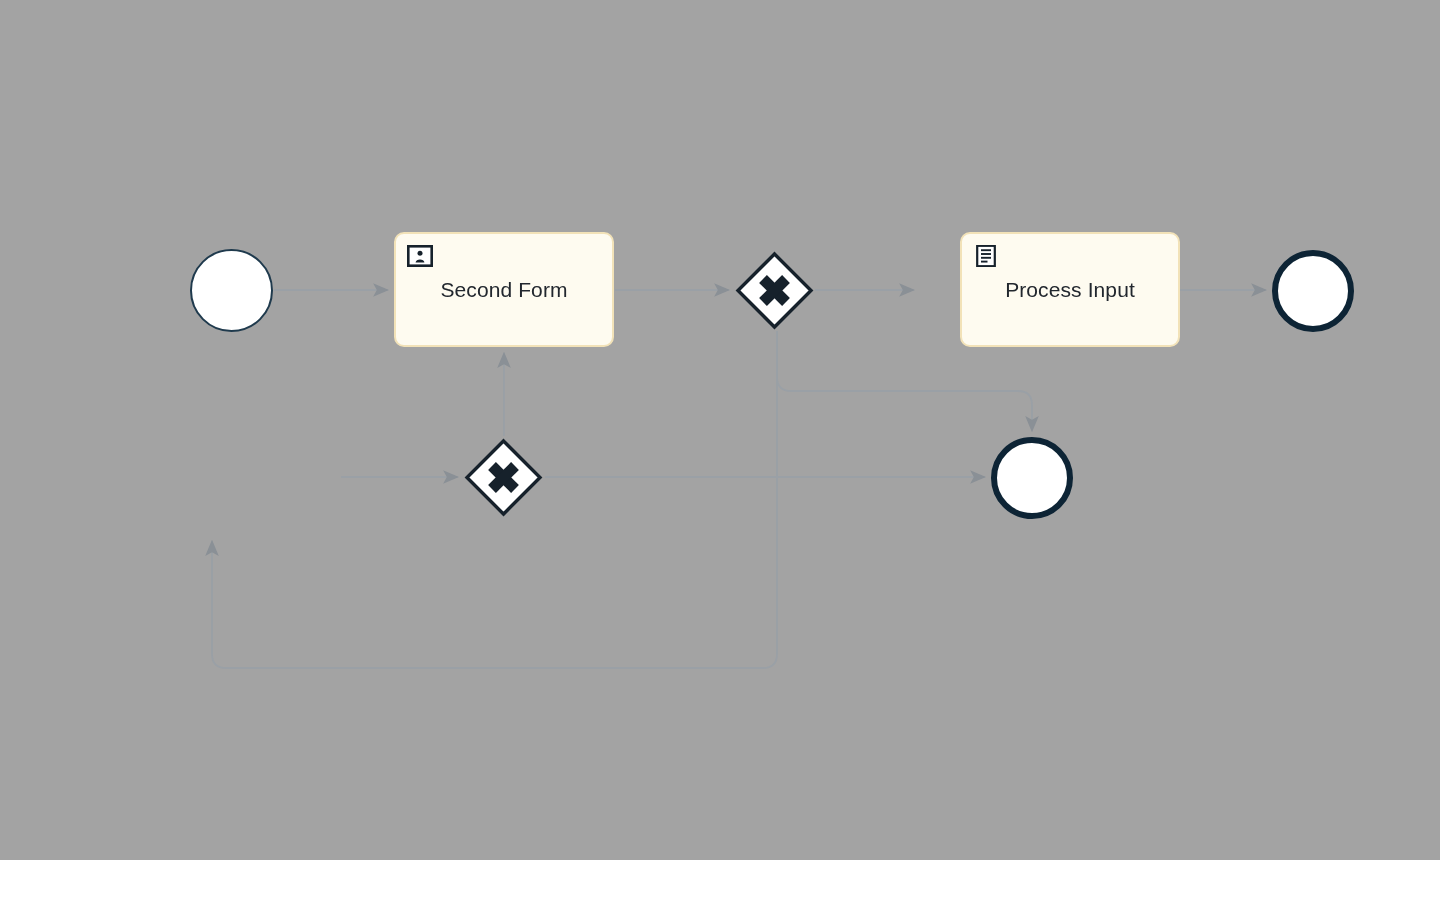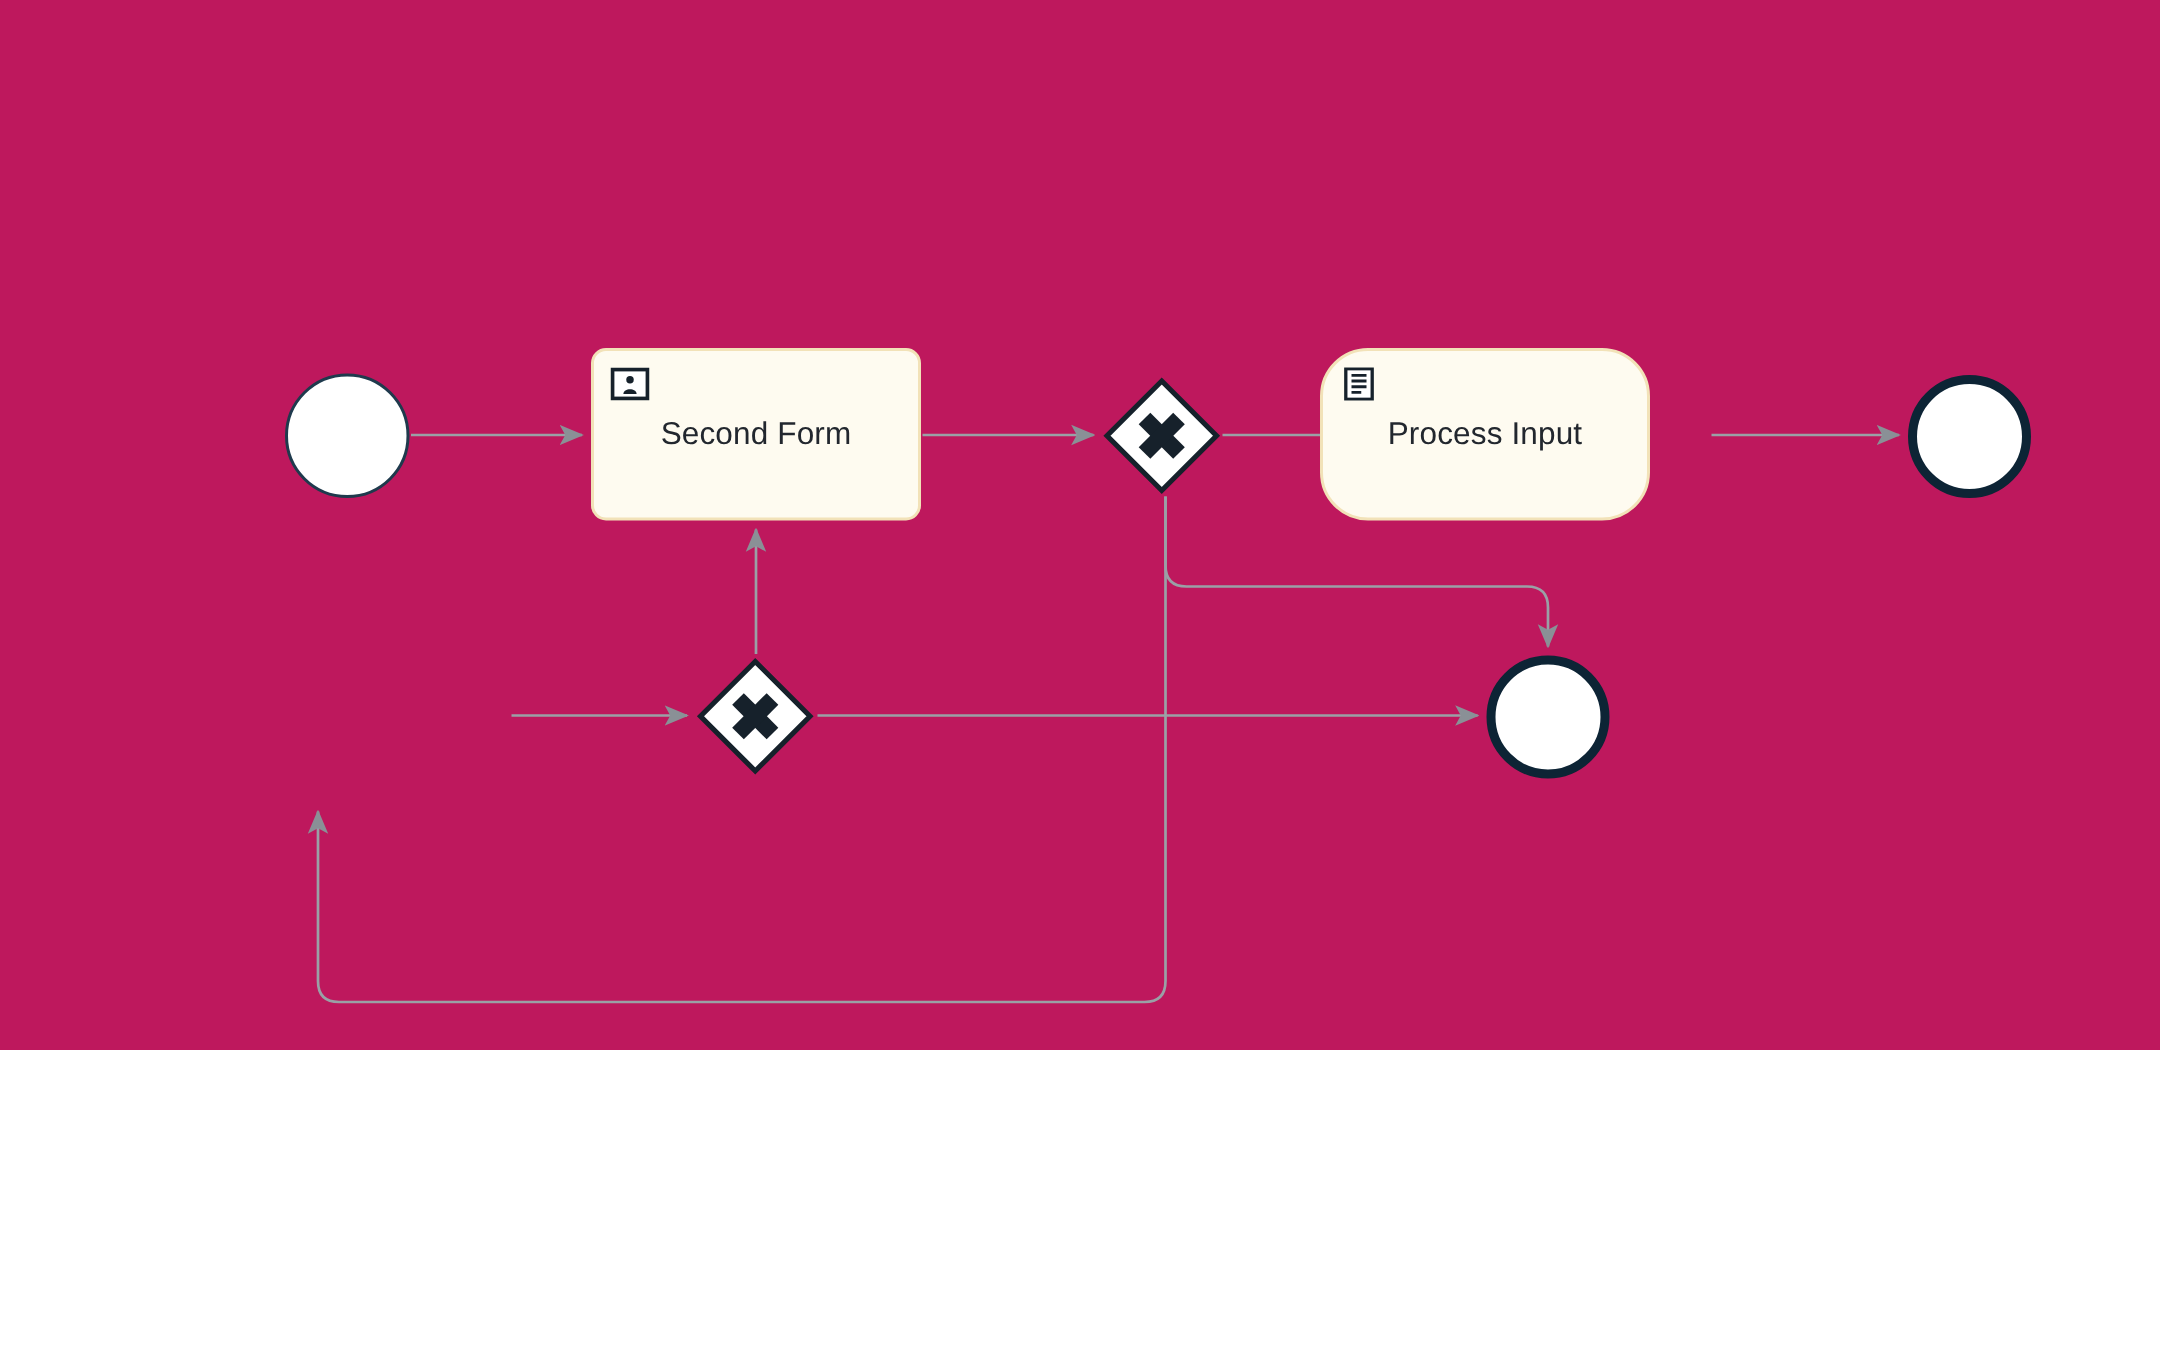--- a/index.html
+++ b/index.html
@@ -9,22 +9,22 @@
   }
   body {
     width: 1440px;
     height: 900px;
     font-family: "Liberation Sans", sans-serif;
     overflow: hidden;
   }
   #canvas {
     position: relative;
     width: 1440px;
-    height: 700px;
-    background: #be185d;
+    height: 860px;
+    background: #a3a3a3;
   }
   #edge-layer {
     position: absolute;
     left: 0;
     top: 0;
     width: 1440px;
     height: 900px;
   }
   .node {
     position: absolute;
@@ -123,21 +123,21 @@
   <div class="node gateway" style="left:735px; top:251px; width:79px; height:79px;">
     <svg class="gw-svg" width="79" height="79" viewBox="0 0 79 79" xmlns="http://www.w3.org/2000/svg">
       <polygon points="39.5,3 76,39.5 39.5,76 3,39.5" fill="#ffffff" stroke="#16212b" stroke-width="3.4"></polygon>
       <g stroke="#16212b" stroke-width="11" stroke-linecap="butt">
         <line x1="28" y1="28" x2="51" y2="51"></line>
         <line x1="51" y1="28" x2="28" y2="51"></line>
       </g>
     </svg>
   </div>
 
-  <div class="node task" style="left:880px; top:232px; width:220px; height:115px;border-radius:32px;">
+  <div class="node task" style="left:960px; top:232px; width:220px; height:115px;">
     <svg class="task-icon" viewBox="0 0 26 22" xmlns="http://www.w3.org/2000/svg">
       <rect x="4.2" y="0.8" width="17.6" height="20.4" fill="#ffffff" stroke="#16212b" stroke-width="2.2"></rect>
       <g stroke="#16212b" stroke-width="1.9" stroke-linecap="butt">
         <line x1="8" y1="5.2" x2="18" y2="5.2"></line>
         <line x1="8" y1="9" x2="18" y2="9"></line>
         <line x1="8" y1="12.8" x2="18" y2="12.8"></line>
         <line x1="8" y1="16.6" x2="14.5" y2="16.6"></line>
       </g>
     </svg>
     <div class="task-label">Process Input</div>

